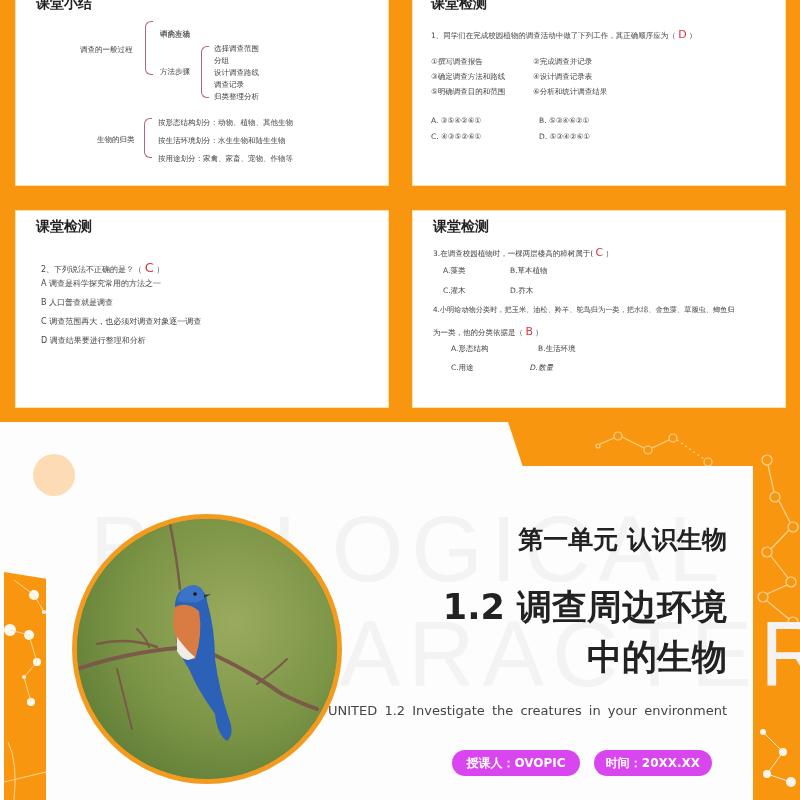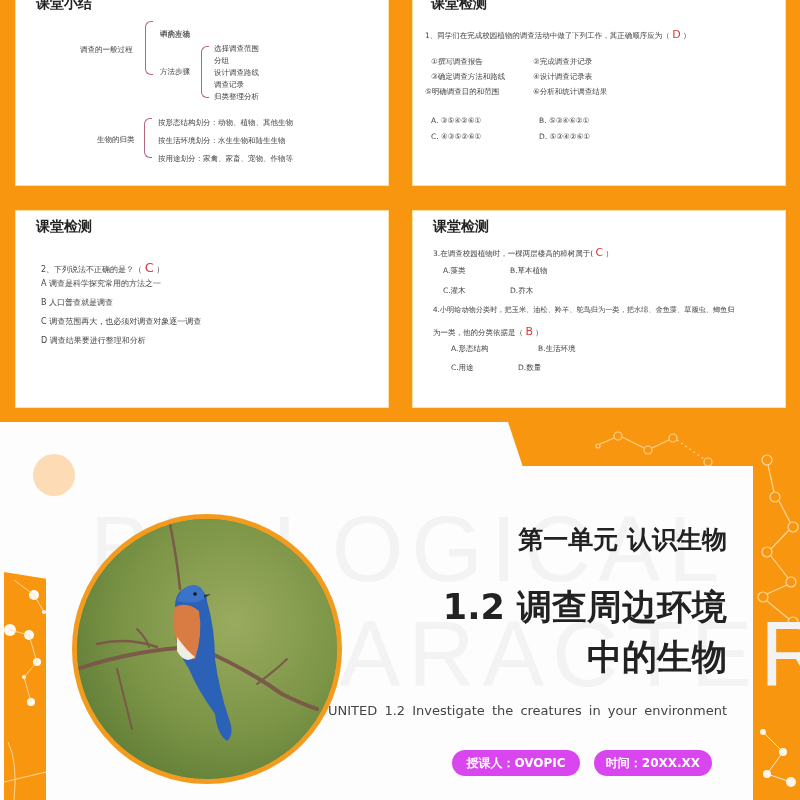--- a/index.html
+++ b/index.html
@@ -57,30 +57,30 @@
     <div class="t" style="left:198px;top:98px;">归类整理分析</div>
     <div class="t" style="left:81px;top:141px;">生物的归类</div>
     <div class="brace" style="left:128px;top:123px;width:8px;height:40px;"></div>
     <div class="t" style="left:142px;top:124px;">按形态结构划分：动物、植物、其他生物</div>
     <div class="t" style="left:142px;top:142px;">按生活环境划分：水生生物和陆生生物</div>
     <div class="t" style="left:142px;top:160px;">按用途划分：家禽、家畜、宠物、作物等</div>
   </div>
 
   <div class="panel" id="p2">
     <div class="panel-title" style="left:18px;top:0px;">课堂检测</div>
-    <div class="t" style="left:12px;top:34px;">
+    <div class="t" style="left:18px;top:34px;">
       <span>1、同学们在完成校园植物的调查活动中做了下列工作，其正确顺序应为（</span>
       <span class="ans">D</span>
       <span>）</span>
     </div>
     <div class="t" style="left:18px;top:63px;">①撰写调查报告</div>
     <div class="t" style="left:120px;top:63px;">②完成调查并记录</div>
     <div class="t" style="left:18px;top:78px;">③确定调查方法和路线</div>
     <div class="t" style="left:120px;top:78px;">④设计调查记录表</div>
-    <div class="t" style="left:12px;top:93px;">⑤明确调查目的和范围</div>
+    <div class="t" style="left:18px;top:93px;">⑤明确调查目的和范围</div>
     <div class="t" style="left:120px;top:93px;">⑥分析和统计调查结果</div>
     <div class="t" style="left:18px;top:122px;">A. ③⑤④②⑥①</div>
     <div class="t" style="left:126px;top:122px;">B. ⑤③④⑥②①</div>
     <div class="t" style="left:18px;top:138px;">C. ④③⑤②⑥①</div>
     <div class="t" style="left:126px;top:138px;">D. ⑤③④②⑥①</div>
   </div>
 
   <div class="panel" id="p3">
     <div class="panel-title" style="left:20px;top:7px;">课堂检测</div>
     <div class="t t8" style="left:25px;top:50px;">
@@ -107,21 +107,21 @@
     <div class="t" style="left:97px;top:76px;">D.乔木</div>
     <div class="t" style="left:20px;top:95px;font-size:7.2px;">4.小明给动物分类时，把玉米、油松、羚羊、鸵鸟归为一类，把水绵、金鱼藻、草履虫、鲫鱼归</div>
     <div class="t" style="left:20px;top:115px;">
       <span>为一类，他的分类依据是（</span>
       <span class="ans">B</span>
       <span>）</span>
     </div>
     <div class="t" style="left:38px;top:134px;">A.形态结构</div>
     <div class="t" style="left:125px;top:134px;">B.生活环境</div>
     <div class="t" style="left:38px;top:153px;">C.用途</div>
-    <div class="t" style="left:105px;top:153px;">D.数量</div>
+    <div class="t" style="left:117px;top:153px;font-style:italic;">D.数量</div>
   </div>
 </div>
 
 <div class="cover">
   <div class="orange-top">
     <svg width="292" height="44">
       <g fill="none" stroke="#fde0b0" stroke-width="1.2" opacity="0.8">
         <circle cx="110" cy="14" r="4"></circle>
           <circle cx="140" cy="28" r="4"></circle>
           <circle cx="165" cy="16" r="4"></circle>

